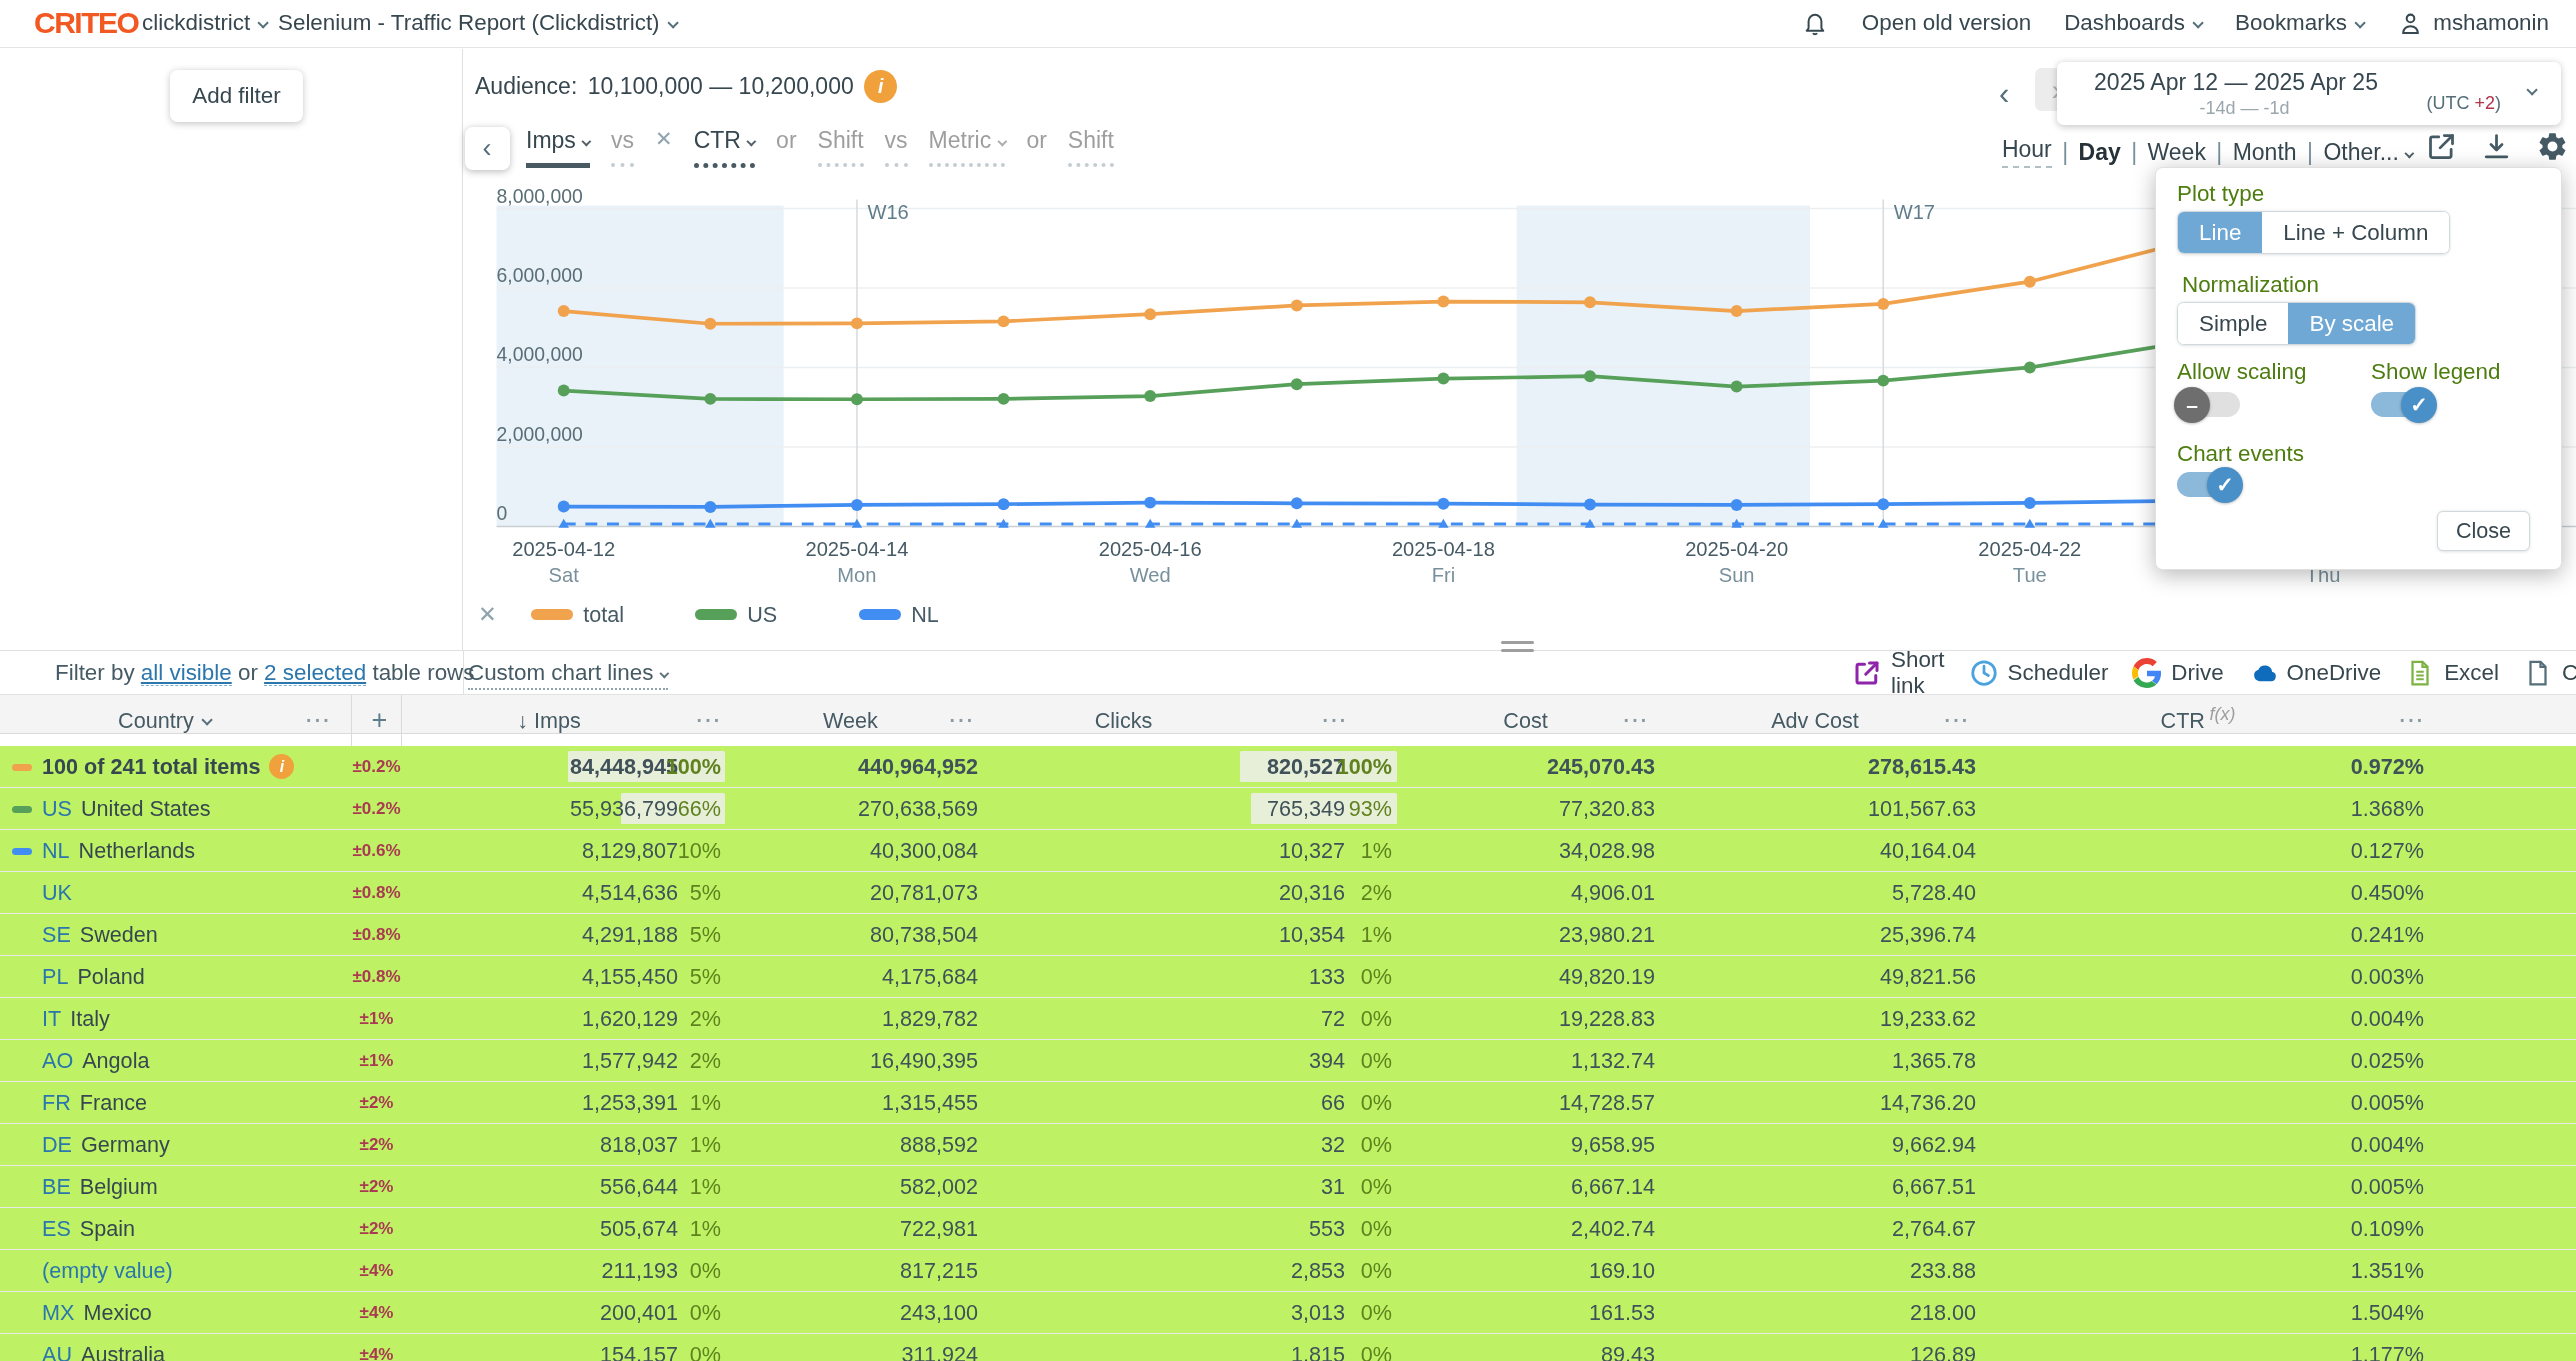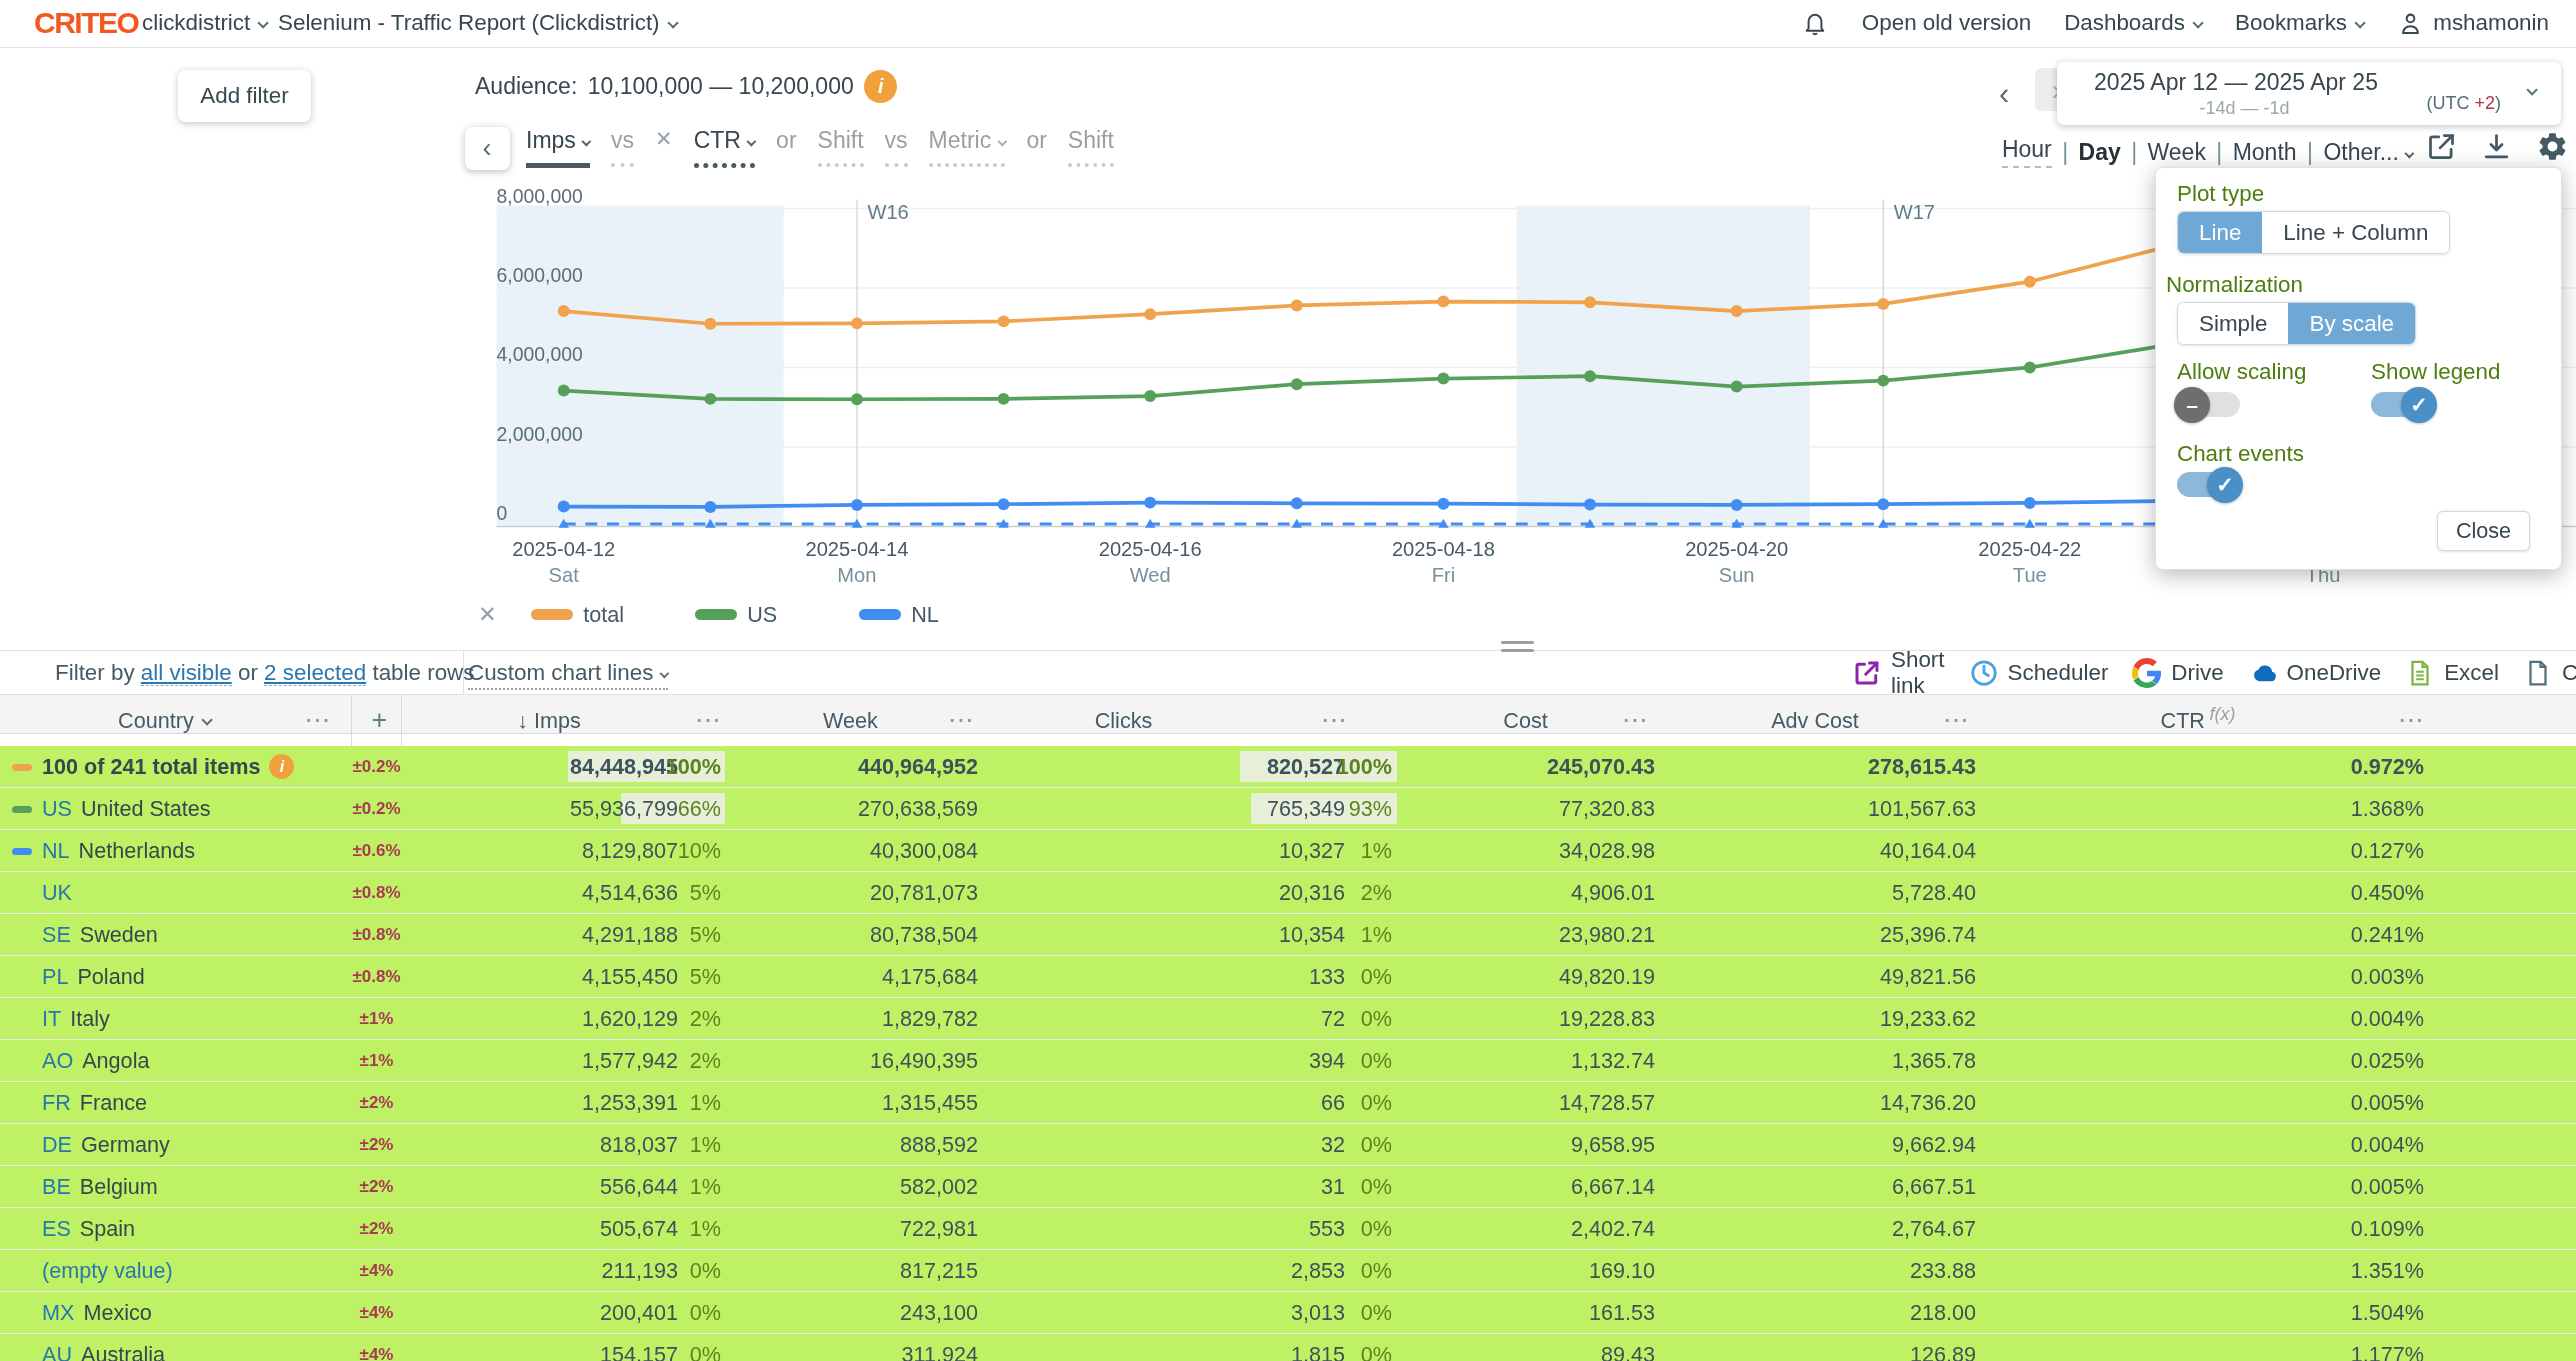--- a/index.html
+++ b/index.html
@@ -14,21 +14,21 @@
   .tb-item { position:absolute; top:0; height:46px; display:flex; align-items:center;
     font-size:22.4px; color:#37474f; cursor:pointer; }
   #tb-right { position:absolute; right:27px; top:0; height:46px; display:flex;
     align-items:center; gap:33px; font-size:22.4px; }
   .tb-link { display:flex; align-items:center; cursor:pointer; }
   .chev { display:inline-block; width:8.2px; height:8.2px; border-right:2.2px solid #546e7a;
     border-bottom:2.2px solid #546e7a; transform:rotate(45deg); margin-left:9px;
     vertical-align:3px; }
 
   
-  #filter-panel { position:absolute; left:8px; top:49px; width:463px; height:601px;
+  #filter-panel { position:absolute; left:0; top:49px; width:463px; height:601px;
     border-right:0.7px solid #e0e0e0; background:#fff; }
   #add-filter { position:absolute; left:170px; top:21px; width:133px; height:52px;
     background:#fff; border-radius:7.5px; box-shadow:0 1.5px 7.5px rgba(0,0,0,.22);
     font-size:22.4px; color:#37474f; display:flex; align-items:center; justify-content:center;
     cursor:pointer; }
 
   
   #chart-panel { position:absolute; left:463px; top:49px; width:2113px; height:601px; background:#fff; }
   #audience { position:absolute; left:12px; top:21px; display:flex; align-items:center;
     gap:10.4px; font-size:23px; }
@@ -706,21 +706,21 @@
       <span class="num c-ctr">1.177%</span>
     </div>
   </div>
 
 <div id="settings">
   <div class="sp-label" style="left:21px;top:13.4px">Plot type</div>
   <div class="seg" style="left:21px;top:43px">
     <div class="seg-btn sel">Line</div>
     <div class="seg-btn">Line + Column</div>
   </div>
-  <div class="sp-label" style="left:10px;top:104px">Normalization</div>
+  <div class="sp-label" style="left:26px;top:104px">Normalization</div>
   <div class="seg" style="left:21px;top:134px">
     <div class="seg-btn">Simple</div>
     <div class="seg-btn sel">By scale</div>
   </div>
   <div class="sp-label" style="left:21px;top:191px">Allow scaling</div>
   <div class="toggle off" style="left:21px;top:224px">
       <div class="knob">–</div>
     </div>
   <div class="sp-label" style="left:215px;top:191px">Show legend</div>
   <div class="toggle on" style="left:215px;top:224px">

